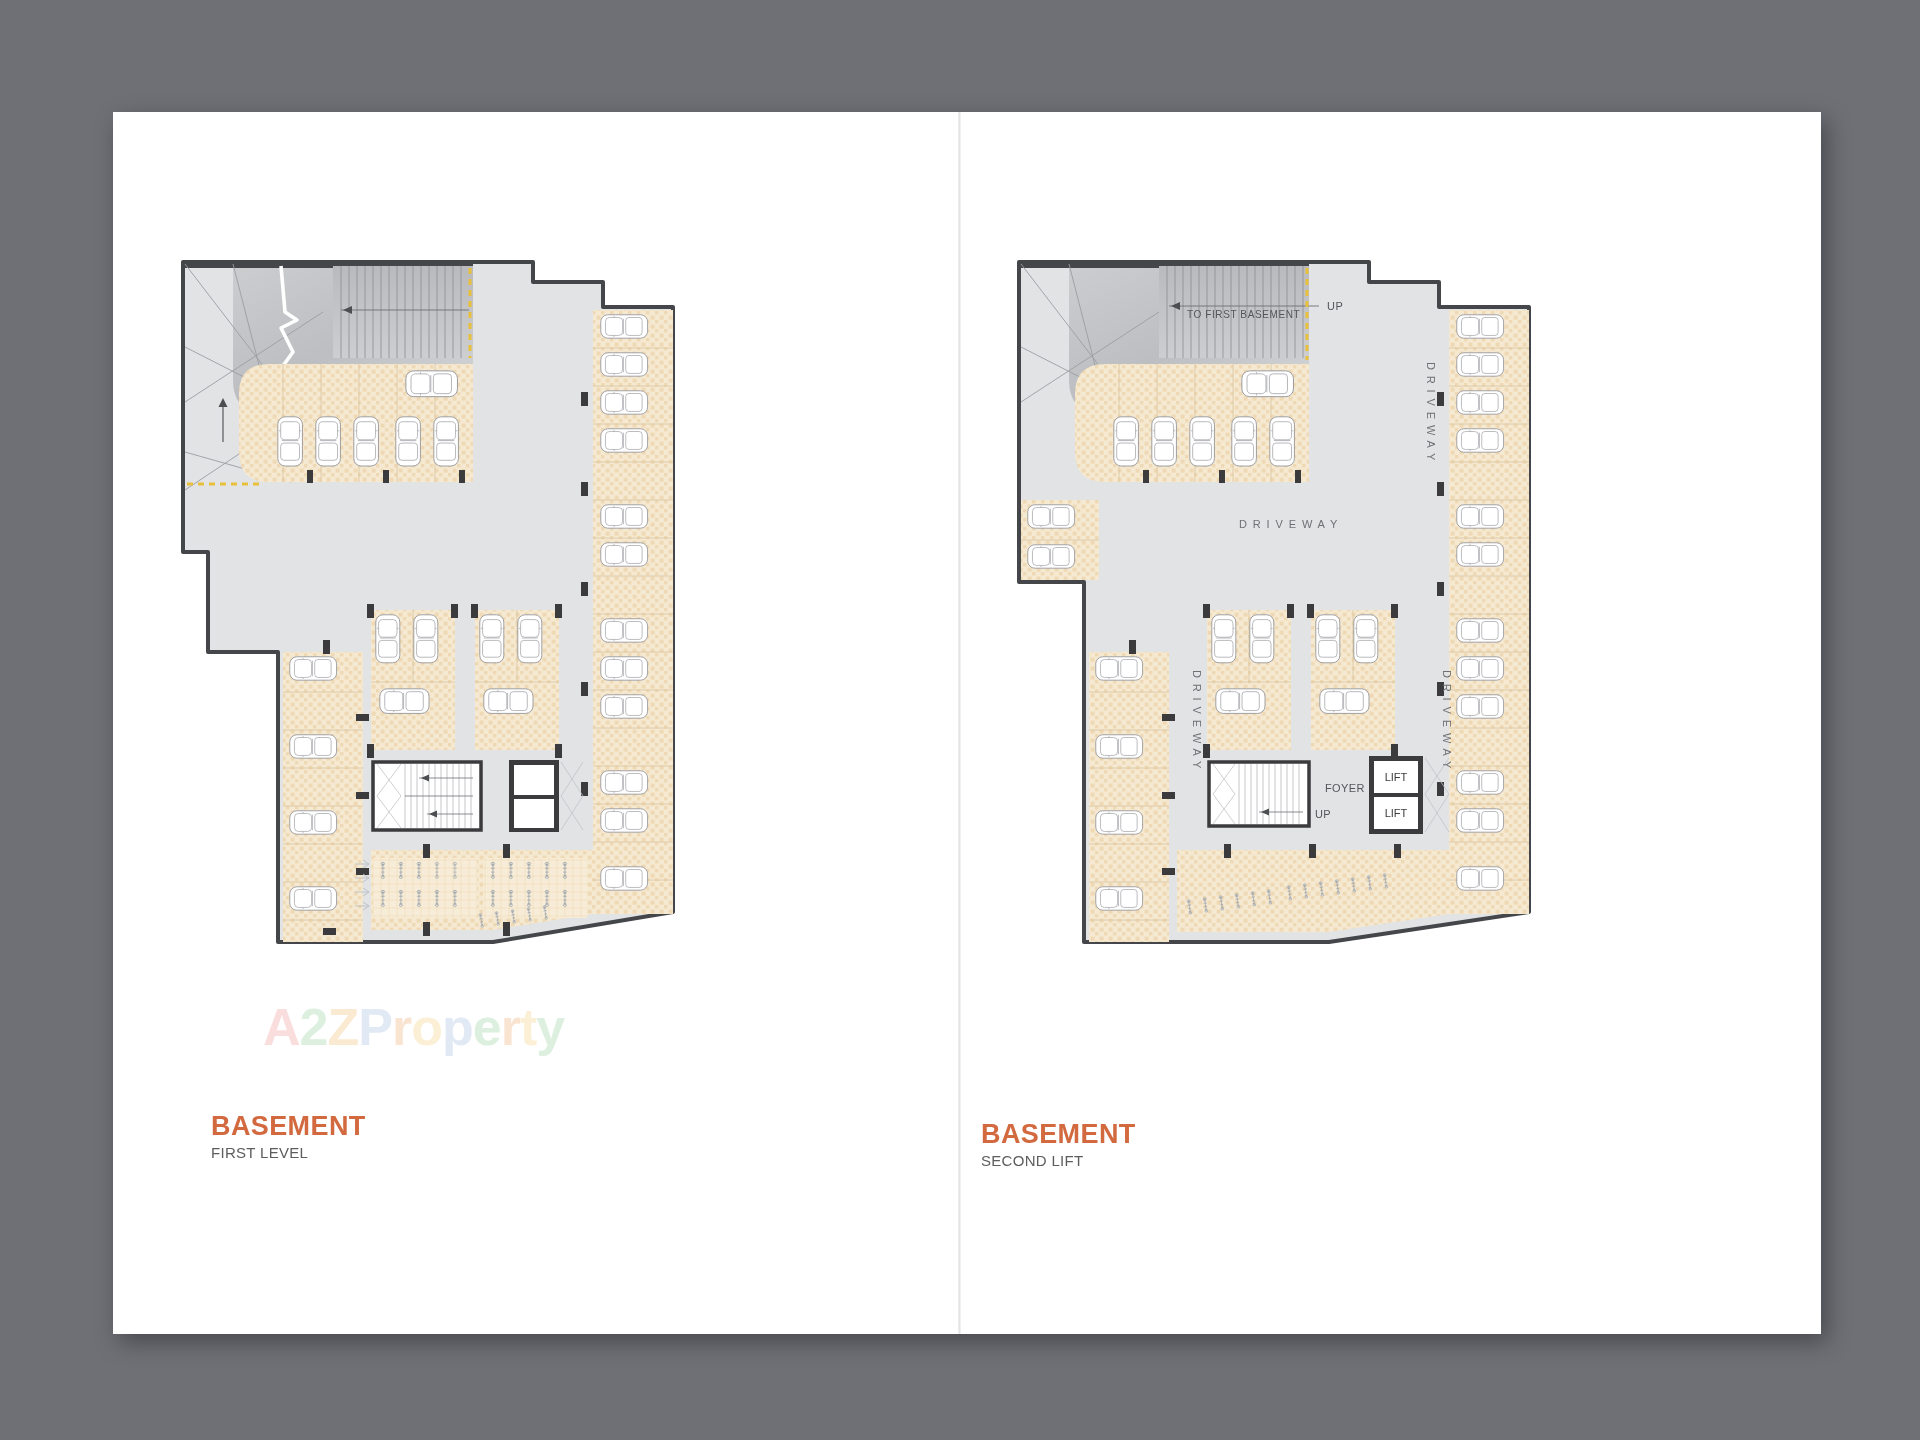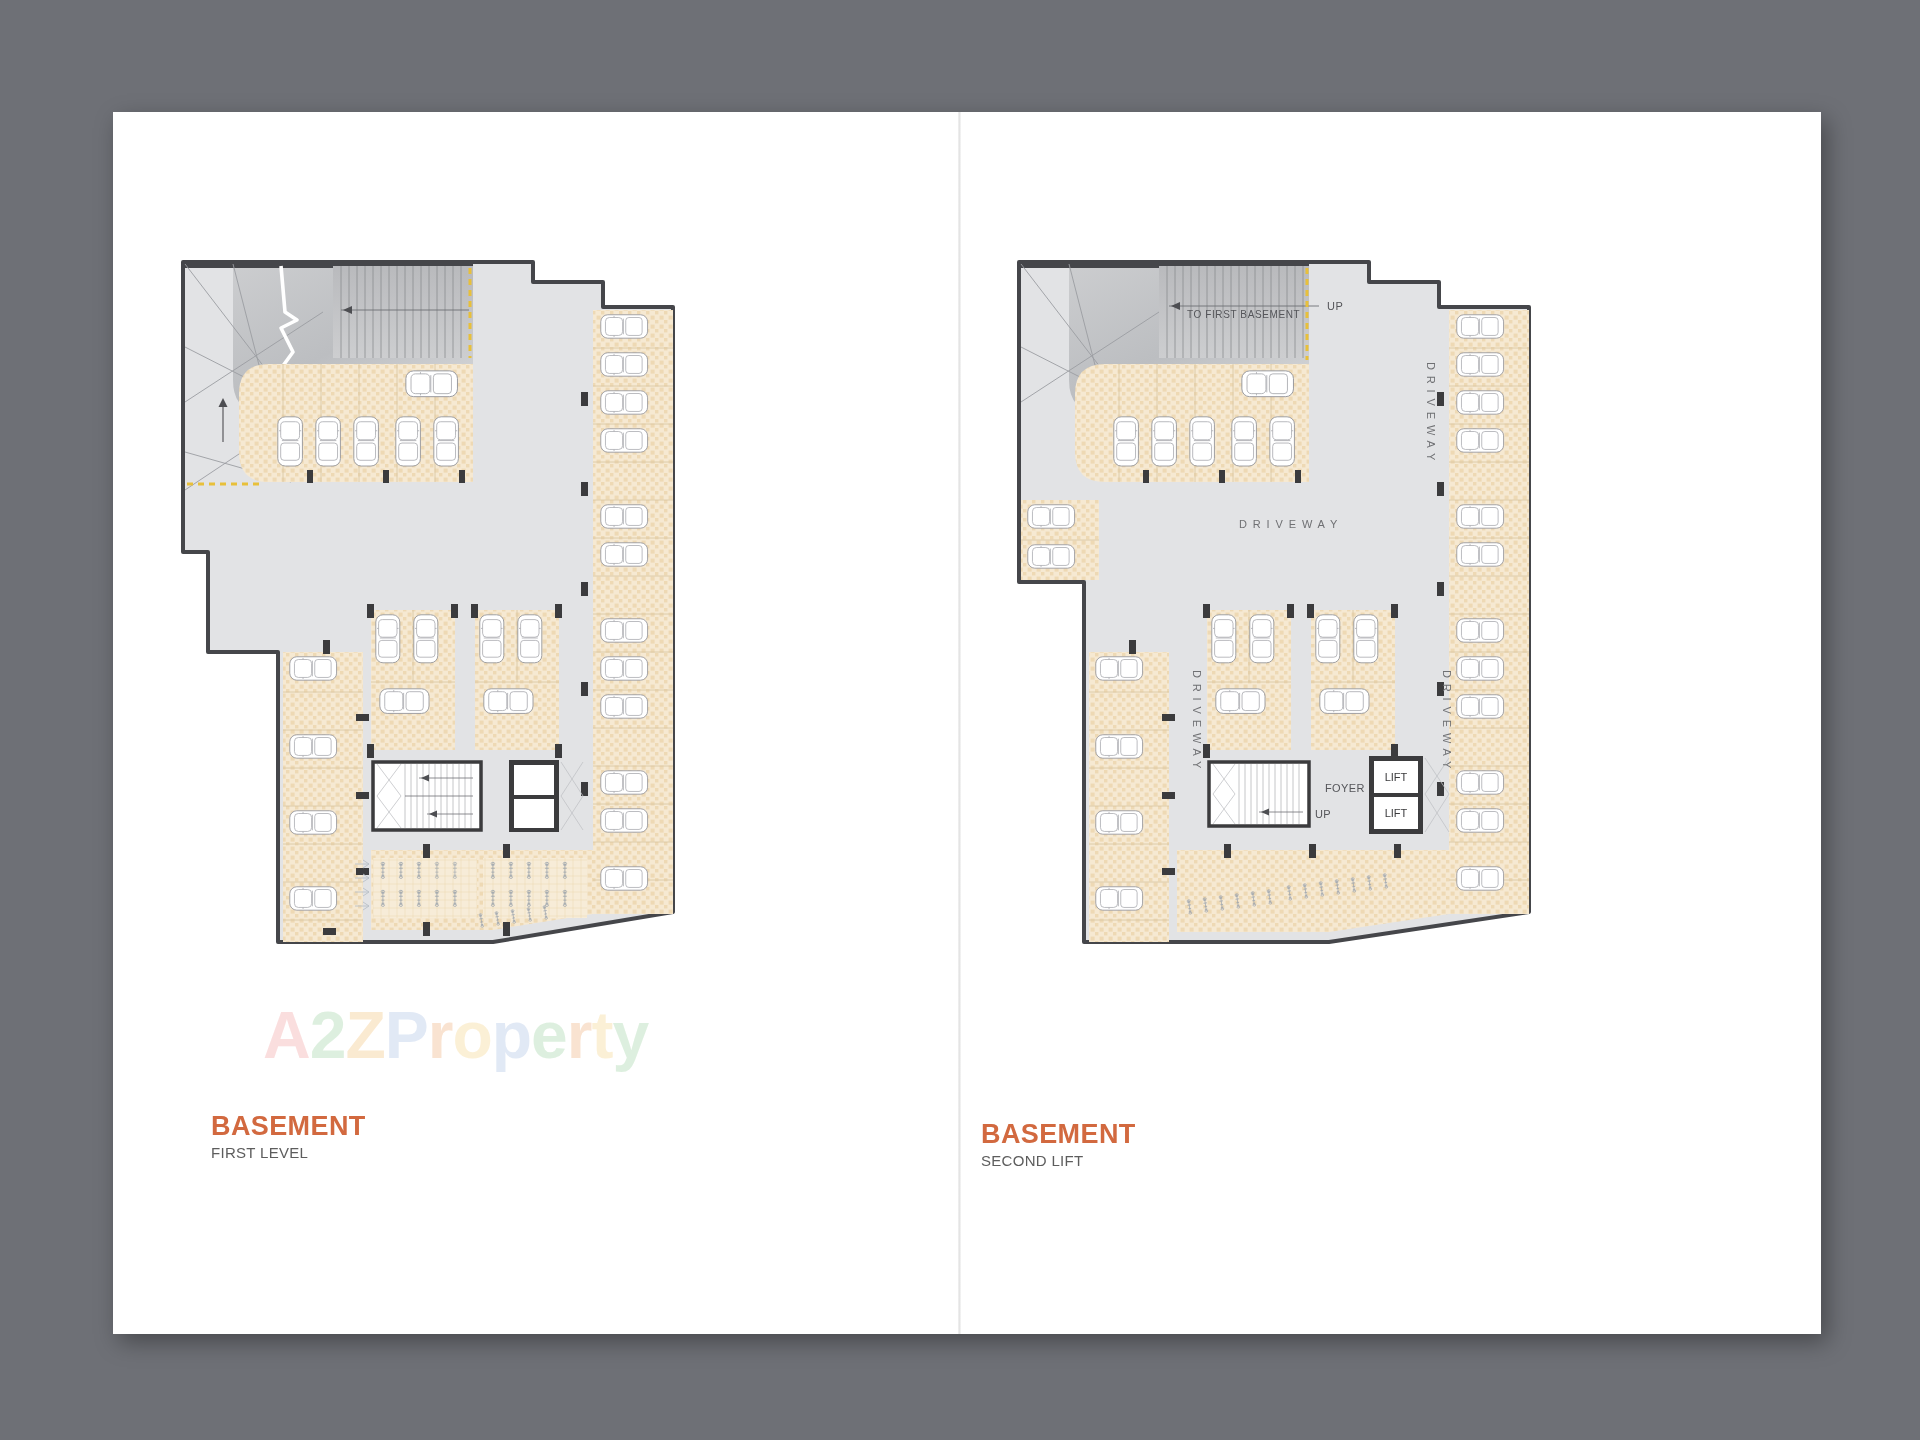--- a/index.html
+++ b/index.html
@@ -39,21 +39,21 @@
     font-size:15px;color:#5d5d5d;letter-spacing:.3px;margin-top:4px;
   }
 
   
   .plan{position:absolute;}
 
   
   .wm{position:absolute;pointer-events:none;user-select:none;}
   .wm-logo{
     left:150px;top:885px;
-    font-size:66px;font-weight:bold;letter-spacing:-1px;opacity:.34;
+    font-size:52px;font-weight:bold;letter-spacing:-1px;opacity:.34;
     white-space:nowrap;
   }
   .wm-logo span{display:inline-block;}
   .wm-url{
     left:62px;top:962px;
     font-size:52px;color:#c9c9c9;opacity:.75;letter-spacing:-.5px;
     white-space:nowrap;
   }
   svg{display:block;}
   text{font-family:"Liberation Sans", sans-serif;}

